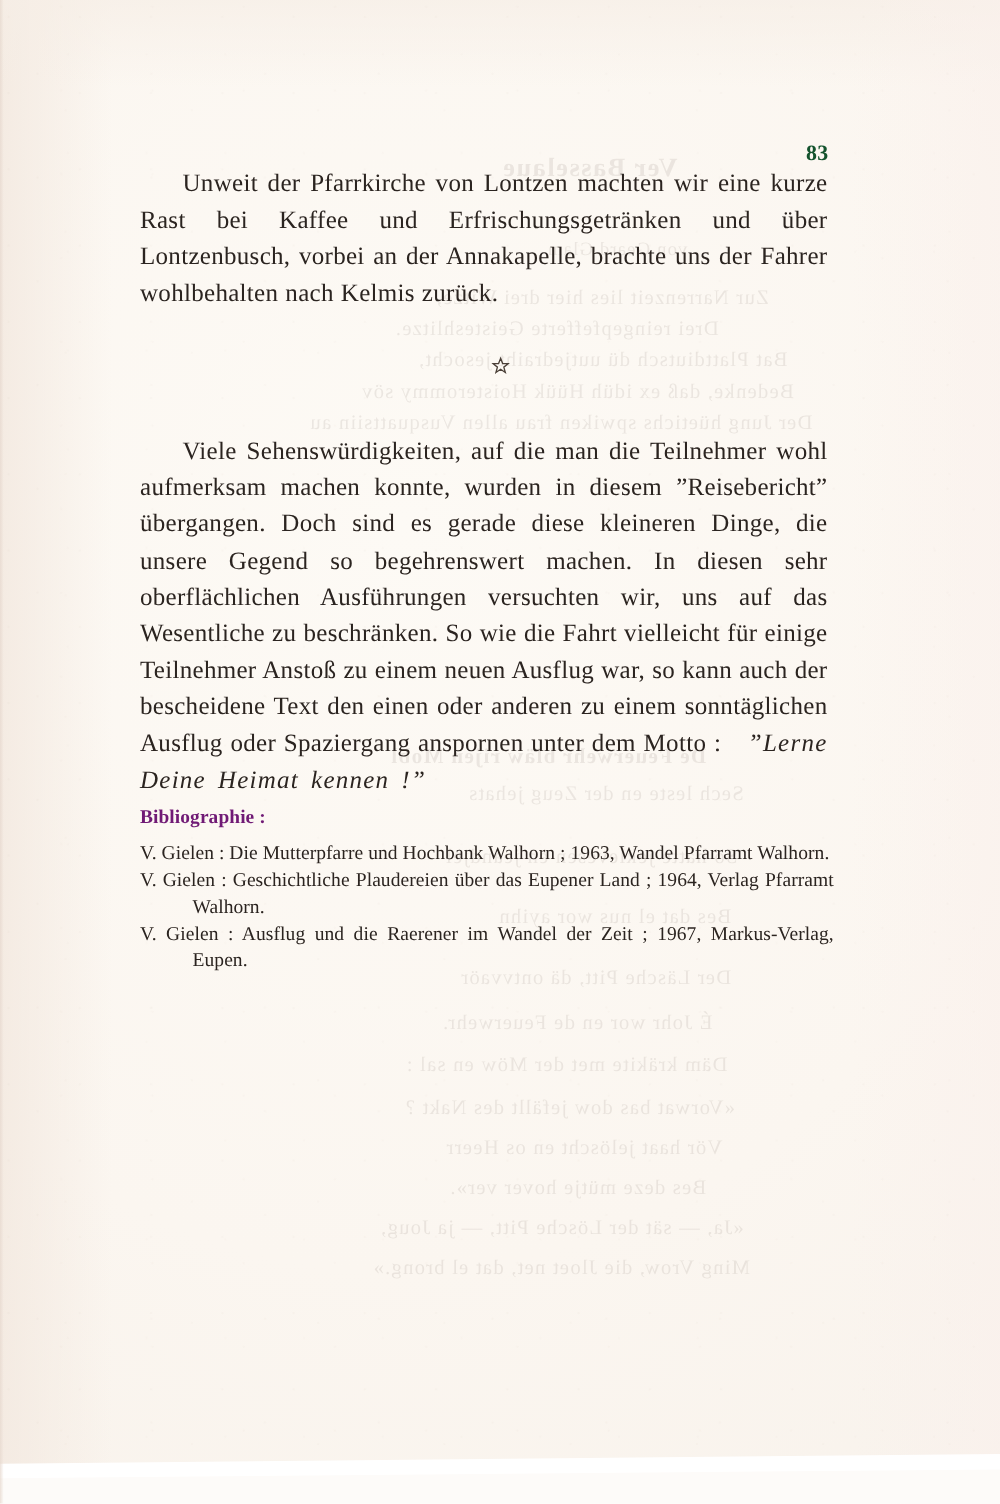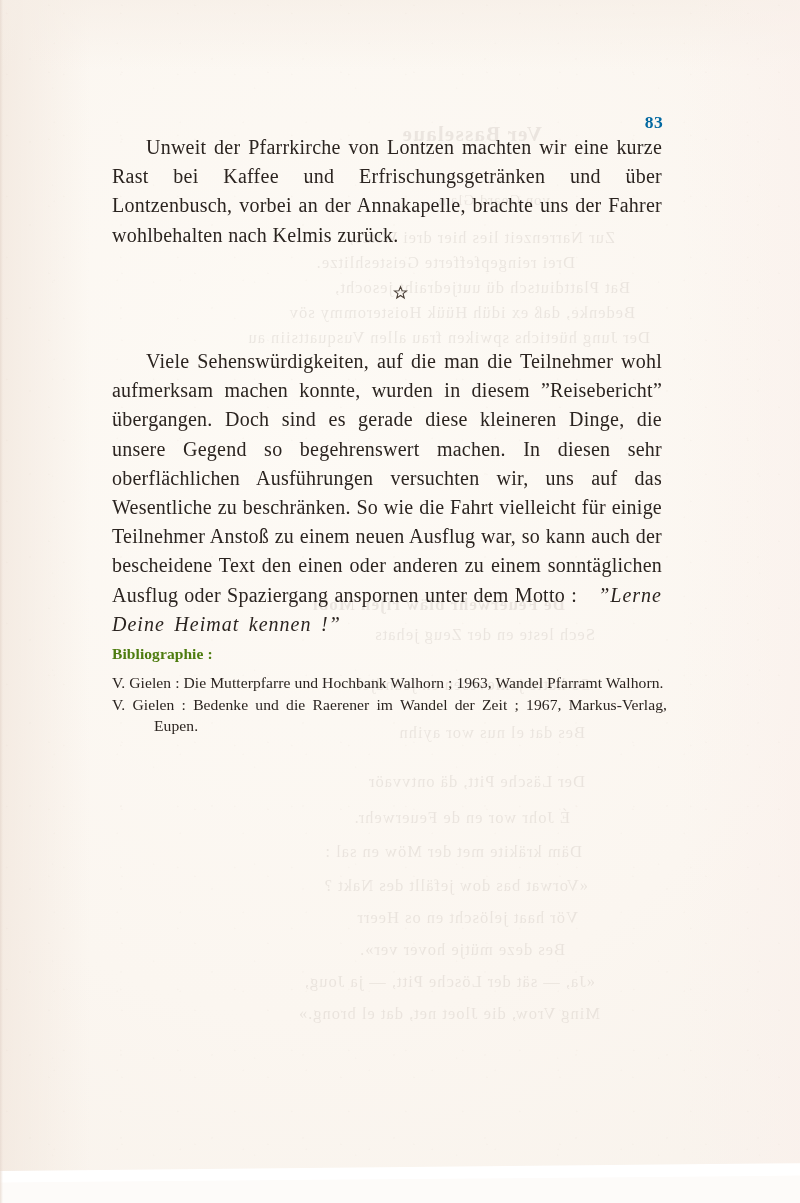--- a/index.html
+++ b/index.html
@@ -103,21 +103,21 @@
     position: absolute;
     inset: 0;
   }
 
   .page-number {
     position: absolute;
     right: 137px;
     top: 112px;
     font-weight: bold;
     font-size: 17.5px;
-    color: #0369a1;
+    color: #14532d;
     letter-spacing: 0.02em;
   }
 
   .para {
     position: absolute;
     left: 112px;
     width: 550px;
     text-align: justify;
     text-align-last: left;
     font-size: 20px;
@@ -151,21 +151,21 @@
   
   .biblio {
     position: absolute;
     left: 112px;
     top: 645px;
     width: 555px;
   }
   .biblio-heading {
     font-weight: bold;
     font-size: 15.5px;
-    color: #4d7c0f;
+    color: #701a75;
     letter-spacing: 0.005em;
     margin-bottom: 9px;
   }
   .biblio-entry {
     font-size: 15.6px;
     line-height: 21.5px;
     color: #2b2420;
     text-align: justify;
     text-align-last: left;
     padding-left: 42px;
@@ -231,21 +231,22 @@
       <svg width="15" height="15" viewBox="0 0 24 24" aria-hidden="true">
         <path d="M12 2.6 L14.6 9.3 L21.6 9.5 L16.1 13.9 L18.0 20.8 L12 16.7 L6.0 20.8 L7.9 13.9 L2.4 9.5 L9.4 9.3 Z" fill="none" stroke="#4b4038" stroke-width="1.7" stroke-linejoin="miter"></path>
       </svg>
     </div>
 
     <div class="para para-2"><span class="indent"></span><span>Viele Sehenswürdigkeiten, auf die man die Teilnehmer wohl aufmerksam machen konnte, wurden in diesem ”Reisebericht” übergangen. Doch sind es gerade diese kleineren Dinge, die unsere Gegend so begehrenswert machen. In diesen sehr oberflächlichen Ausführungen versuchten wir, uns auf das Wesentliche zu beschränken. So wie die Fahrt vielleicht für einige Teilnehmer Anstoß zu einem neuen Ausflug war, so kann auch der bescheidene Text den einen oder anderen zu einem sonntäglichen Ausflug oder Spaziergang anspornen unter dem Motto : </span><span class="motto">”Lerne Deine Heimat kennen !”</span></div>
 
     <div class="biblio">
       <div class="biblio-heading">Bibliographie :</div>
       <div class="biblio-entry">V. Gielen : Die Mutterpfarre und Hochbank Walhorn ; 1963, Wandel Pfarramt Walhorn.</div>
-      <div class="biblio-entry">V. Gielen : Bedenke und die Raerener im Wandel der Zeit ; 1967, Markus-Verlag, Eupen.</div>
+      <div class="biblio-entry">V. Gielen : Geschichtliche Plaudereien über das Eupener Land ; 1964, Verlag Pfarramt Walhorn.</div>
+      <div class="biblio-entry">V. Gielen : Ausflug und die Raerener im Wandel der Zeit ; 1967, Markus-Verlag, Eupen.</div>
     </div>
 
   </div>
 
   <div class="grain"></div>
   <div class="scan-edge-bottom"></div>
   <div class="scan-edge-bottom2"></div>
   <div class="scan-edge-left"></div>
 
 </div>

